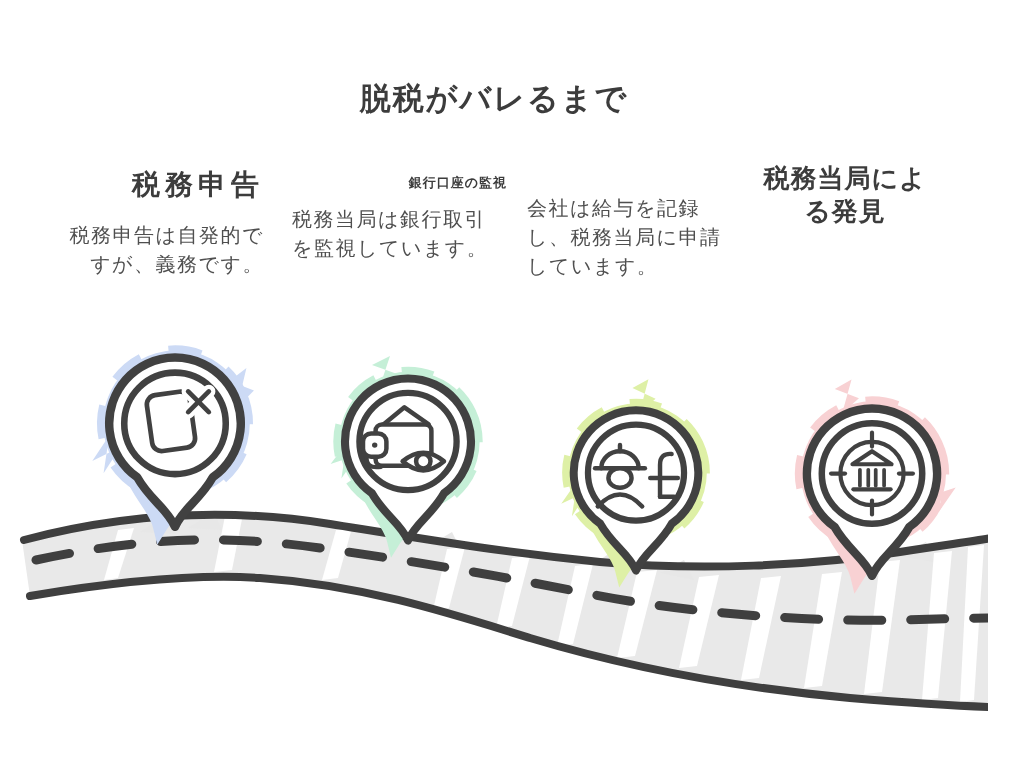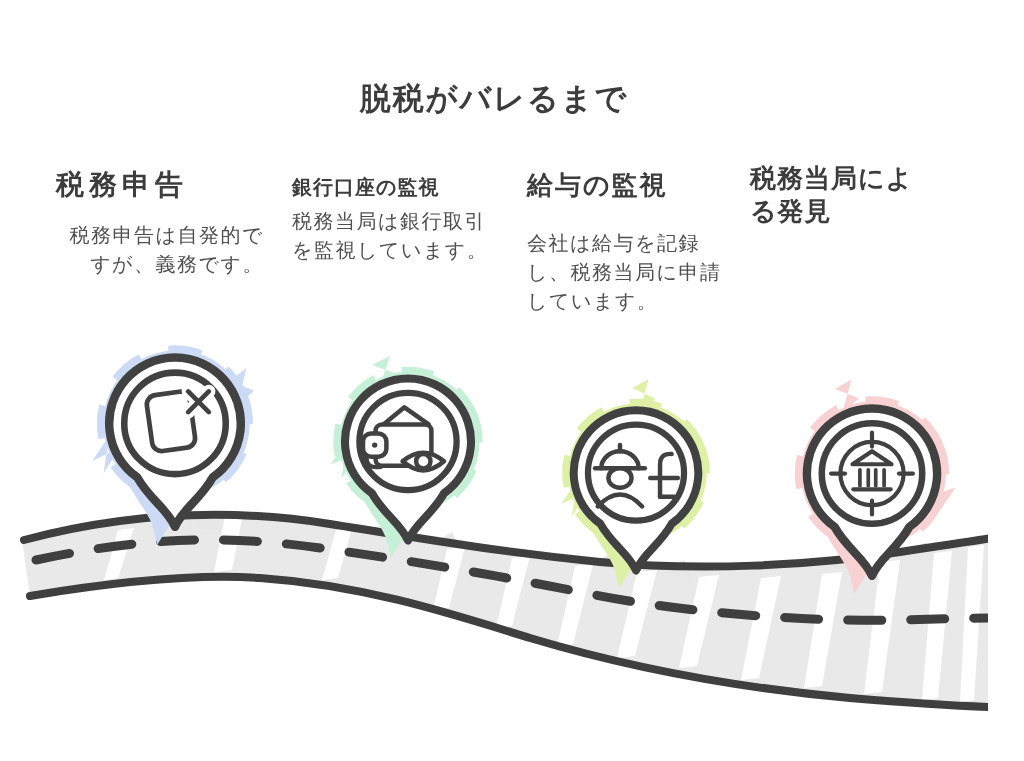--- a/index.html
+++ b/index.html
@@ -5,54 +5,53 @@
   html,body{margin:0;padding:0;background:#fff;}
   .canvas{
     position:relative;width:988px;height:761px;background:#ffffff;overflow:hidden;
     font-family:"Liberation Sans","DejaVu Sans",sans-serif;
   }
   .title{
     position:absolute;top:78px;left:0;right:0;text-align:center;
     font-size:31px;font-weight:bold;color:#3c3c3c;letter-spacing:2px;
   }
   .col{position:absolute;line-break:strict;}
-  .col .heading{font-weight:bold;color:#3c3c3c;margin:0;}
+  .col .heading{font-weight:bold;color:#3c3c3c;margin:0;text-align:right;}
   .col .body{color:#4f4f4f;font-size:20px;line-height:29px;letter-spacing:1.5px;margin:0;}
   .col1{left:56px;top:166px;width:208px;}
   .col1 .heading{font-size:28px;letter-spacing:5px;}
   .col1 .body{margin-top:17px;text-align:right;width:196px;margin-left:12px;}
   .col2{left:292px;top:174px;width:215px;}
-  .col2 .heading{font-size:20px;letter-spacing:1px;}
-  .col2 .body{margin-top:6px;width:200px;}
+  .col2 .heading{font-size:13px;letter-spacing:1px;}
+  .col2 .body{margin-top:13px;width:200px;}
   .col3{left:527px;top:168px;width:215px;}
   .col3 .heading{font-size:26px;letter-spacing:2px;}
   .col3 .body{margin-top:26px;width:200px;}
   .col4{left:750px;top:162px;width:212px;}
-  .col4 .heading{font-size:26px;letter-spacing:1px;text-align:left;width:190px;line-height:33px;}
+  .col4 .heading{font-size:26px;letter-spacing:1px;text-align:center;width:190px;line-height:33px;}
   .col4 .body{margin-top:13px;width:198px;line-height:29px;}
   .pin{position:absolute;}
   svg{display:block;overflow:visible;}
 </style>
 </head>
 <body>
 
 <div class="canvas">
 
   <div class="title">脱税がバレるまで</div>
 
   <div class="col col1">
     <div class="heading">税務申告</div>
     <div class="body">税務申告は自発的ですが、義務です。</div>
   </div>
   <div class="col col2">
     <div class="heading">銀行口座の監視</div>
     <div class="body">税務当局は銀行取引を監視しています。</div>
   </div>
   <div class="col col3">
-    <div class="heading">給与の監視</div>
     <div class="body">会社は給与を記録し、税務当局に申請しています。</div>
   </div>
   <div class="col col4">
     <div class="heading">税務当局による発見</div>
   </div>
 
   <svg class="pin" style="left:0;top:0;" width="1024" height="761" viewBox="0 0 1024 761">
 
     <path fill="#e9e9e9" d="M22,540 C130,512 230,506 330,524 C430,540 500,552 600,562 C700,571 810,566 900,552 C945,545 975,541 994,538
          L998,706 C960,705 910,702 850,697 C740,687 630,667 530,637 C440,609 360,584 260,577 C200,573 120,580 30,596 Z"></path>

